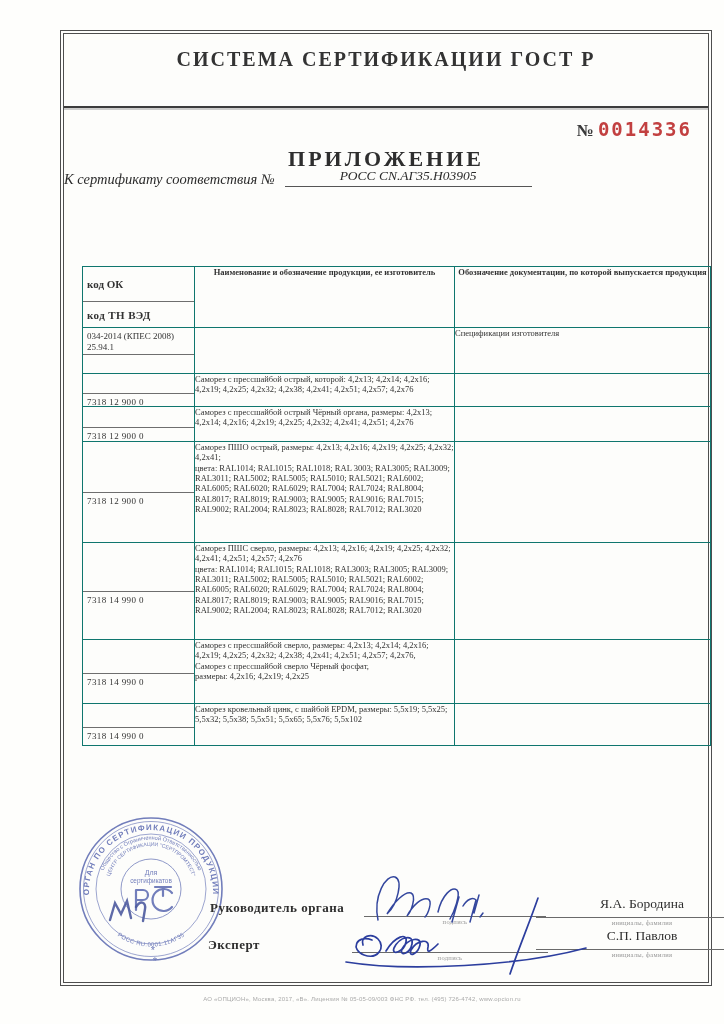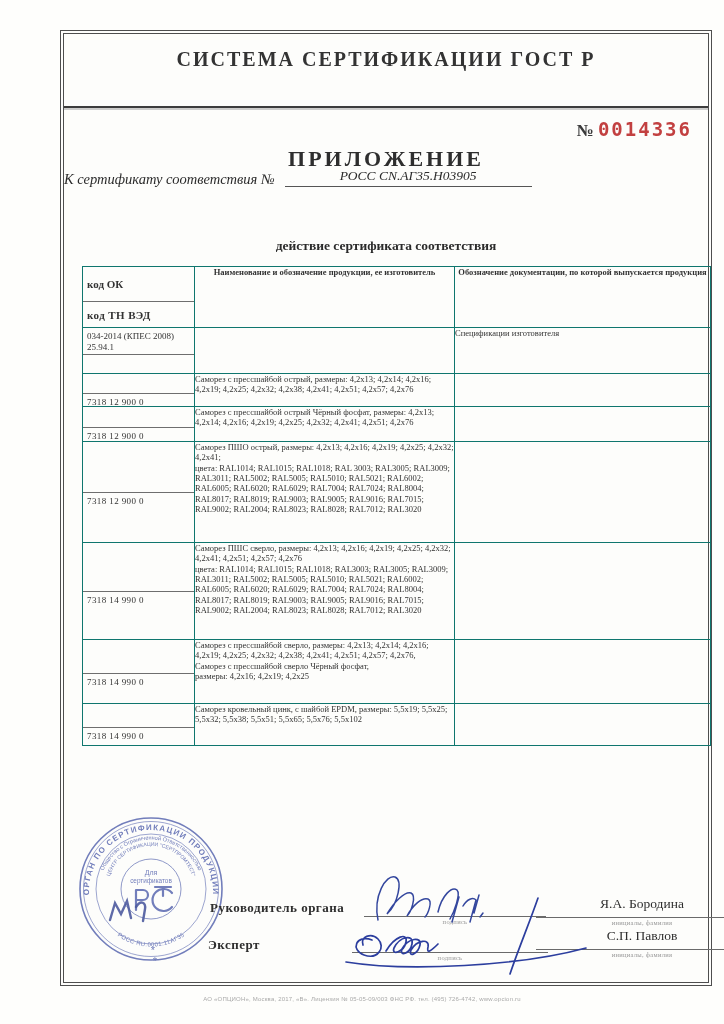--- a/index.html
+++ b/index.html
@@ -74,21 +74,20 @@
       <span class="num">0014336</span>
     </div>
 
     <div class="abs ctr doc-title">ПРИЛОЖЕНИЕ</div>
 
     <div class="abs cert-line">
       <span>К сертификату соответствия №</span>
       <span class="val">РОСС CN.АГ35.Н03905</span>
     </div>
 
-    <div class="abs ctr subt2">действие сертификата соответствия</div>
 
     <table class="main">
       <colgroup>
           <col class="c1">
           <col class="c2">
           <col class="c3">
         </colgroup>
       <tbody>
           <tr class="hrow">
         <td>
@@ -111,31 +110,31 @@
         <td class="prod"></td>
         <td class="doc">Спецификации изготовителя</td>
       </tr>
       <tr class="r2">
         <td>
               <div class="c1wrap">
           <div class="c1top"></div>
           <div class="c1bot">7318 12 900 0</div>
               </div>
             </td>
-        <td class="prod">Саморез с прессшайбой острый, размеры: 4,2х13; 4,2х14; 4,2х16; 4,2х19; 4,2х25; 4,2х32; 4,2х38; 4,2х41; 4,2х51; 4,2х57; 4,2х76</td>
+        <td class="prod">Саморез с прессшайбой острый, которой: 4,2х13; 4,2х14; 4,2х16; 4,2х19; 4,2х25; 4,2х32; 4,2х38; 4,2х41; 4,2х51; 4,2х57; 4,2х76</td>
         <td class="doc"></td>
       </tr>
       <tr class="r3">
         <td>
               <div class="c1wrap">
           <div class="c1top"></div>
           <div class="c1bot">7318 12 900 0</div>
               </div>
             </td>
-        <td class="prod">Саморез с прессшайбой острый Чёрный фосфат, размеры: 4,2х13; 4,2х14; 4,2х16; 4,2х19; 4,2х25; 4,2х32; 4,2х41; 4,2х51; 4,2х76</td>
+        <td class="prod">Саморез с прессшайбой острый Чёрный органа, размеры: 4,2х13; 4,2х14; 4,2х16; 4,2х19; 4,2х25; 4,2х32; 4,2х41; 4,2х51; 4,2х76</td>
         <td class="doc"></td>
       </tr>
       <tr class="r4">
         <td>
               <div class="c1wrap">
           <div class="c1top"></div>
           <div class="c1bot">7318 12 900 0</div>
               </div>
             </td>
         <td class="prod">Саморез ПШО острый, размеры: 4,2х13; 4,2х16; 4,2х19; 4,2х25; 4,2х32; 4,2х41;

